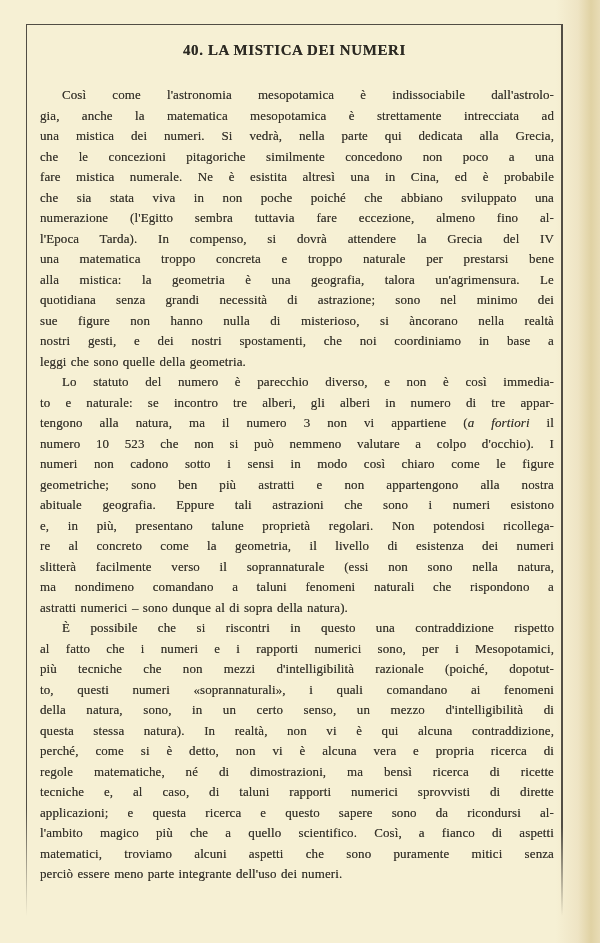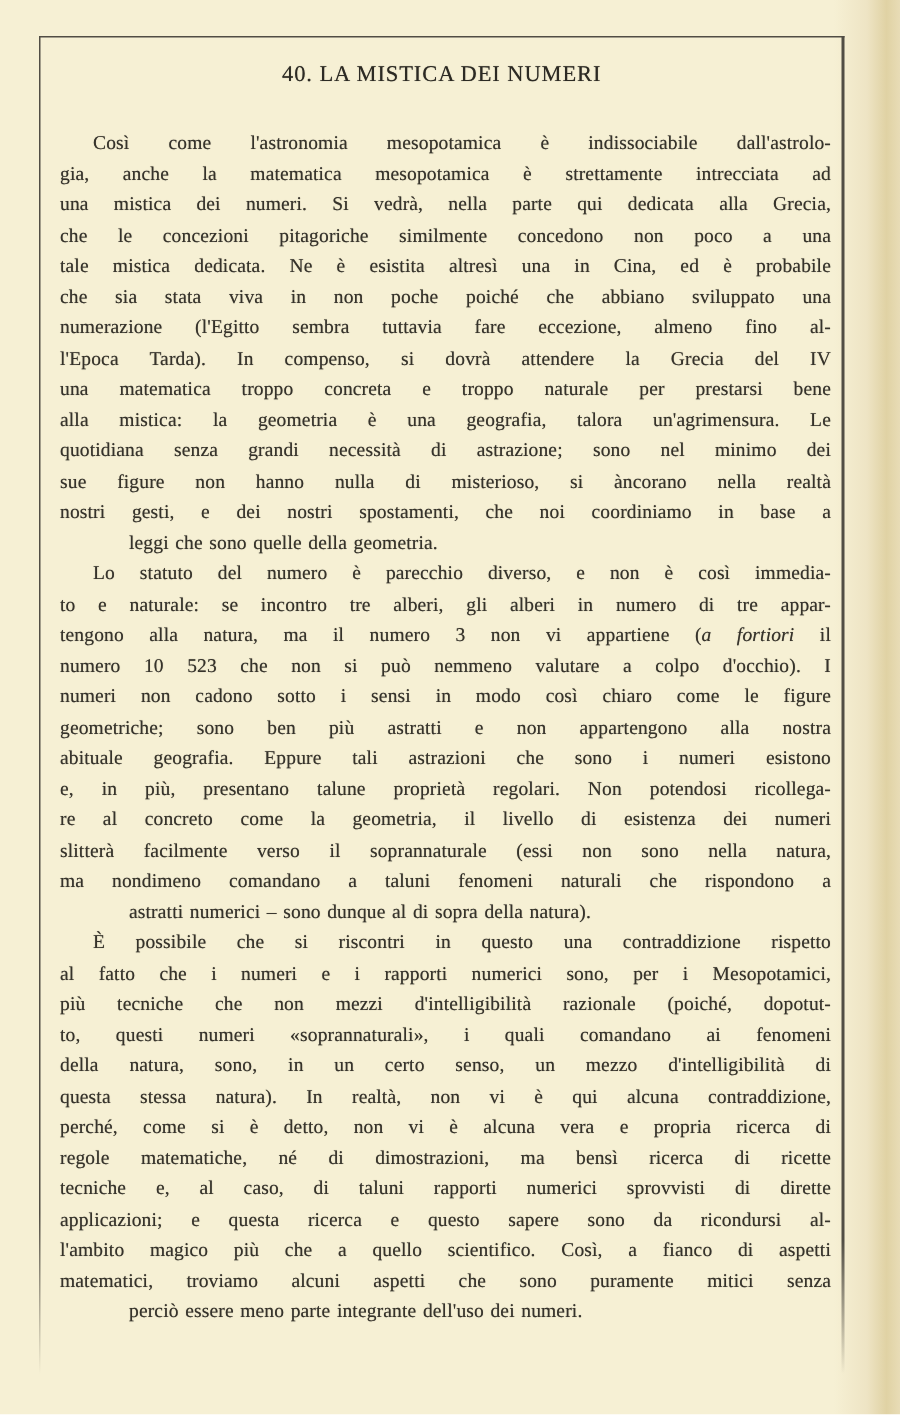--- a/index.html
+++ b/index.html
@@ -50,21 +50,21 @@
     right: 0; top: 0;
     width: 2px; height: 100%;
     background: linear-gradient(to bottom, var(--frame) 0%, var(--frame) 90%, rgba(81,77,68,0) 100%);
   }
   .title {
     position: absolute;
     left: 26px;
     top: 42px;
     width: 537px;
     text-align: center;
-    font-weight: normal;
+    font-weight: bold;
     font-size: 15px;
     letter-spacing: 0.6px;
     color: #2c2a23;
     text-shadow: 0 0 0.5px rgba(44,42,35,0.7);
   }
   .textblock {
     position: absolute;
     left: 40px;
     top: 85px;
     width: 514px;
@@ -77,40 +77,39 @@
     letter-spacing: 0.1px;
     word-spacing: 1px;
     text-align: justify;
     text-align-last: justify;
     white-space: nowrap;
     text-shadow: 0 0 0.5px rgba(54,51,43,0.65);
   }
   .line.first { text-indent: 22px; }
   .line.last {
     text-align-last: left;
-    margin-left: 46px;
   }
 </style>
 </head>
 <body>
 
 <div class="page">
   <div class="frame">
     <div class="frame-top-line"></div>
     <div class="frame-left-line"></div>
     <div class="frame-right-line"></div>
   </div>
   <div class="title">40. LA MISTICA DEI NUMERI</div>
   <div class="textblock">
       <div class="para">
         <div class="line first">Così come l'astronomia mesopotamica è indissociabile dall'astrolo-</div>
         <div class="line">gia, anche la matematica mesopotamica è strettamente intrecciata ad</div>
         <div class="line">una mistica dei numeri. Si vedrà, nella parte qui dedicata alla Grecia,</div>
         <div class="line">che le concezioni pitagoriche similmente concedono non poco a una</div>
-        <div class="line">tale mistica dedicata. Ne è esistita altresì una in Cina, ed è probabile</div>
+        <div class="line">fare mistica numerale. Ne è esistita altresì una in Cina, ed è probabile</div>
         <div class="line">che sia stata viva in non poche poiché che abbiano sviluppato una</div>
         <div class="line">numerazione (l'Egitto sembra tuttavia fare eccezione, almeno fino al-</div>
         <div class="line">l'Epoca Tarda). In compenso, si dovrà attendere la Grecia del IV</div>
         <div class="line">una matematica troppo concreta e troppo naturale per prestarsi bene</div>
         <div class="line">alla mistica: la geometria è una geografia, talora un'agrimensura. Le</div>
         <div class="line">quotidiana senza grandi necessità di astrazione; sono nel minimo dei</div>
         <div class="line">sue figure non hanno nulla di misterioso, si àncorano nella realtà</div>
         <div class="line">nostri gesti, e dei nostri spostamenti, che noi coordiniamo in base a</div>
         <div class="line last">leggi che sono quelle della geometria.</div>
       </div>

